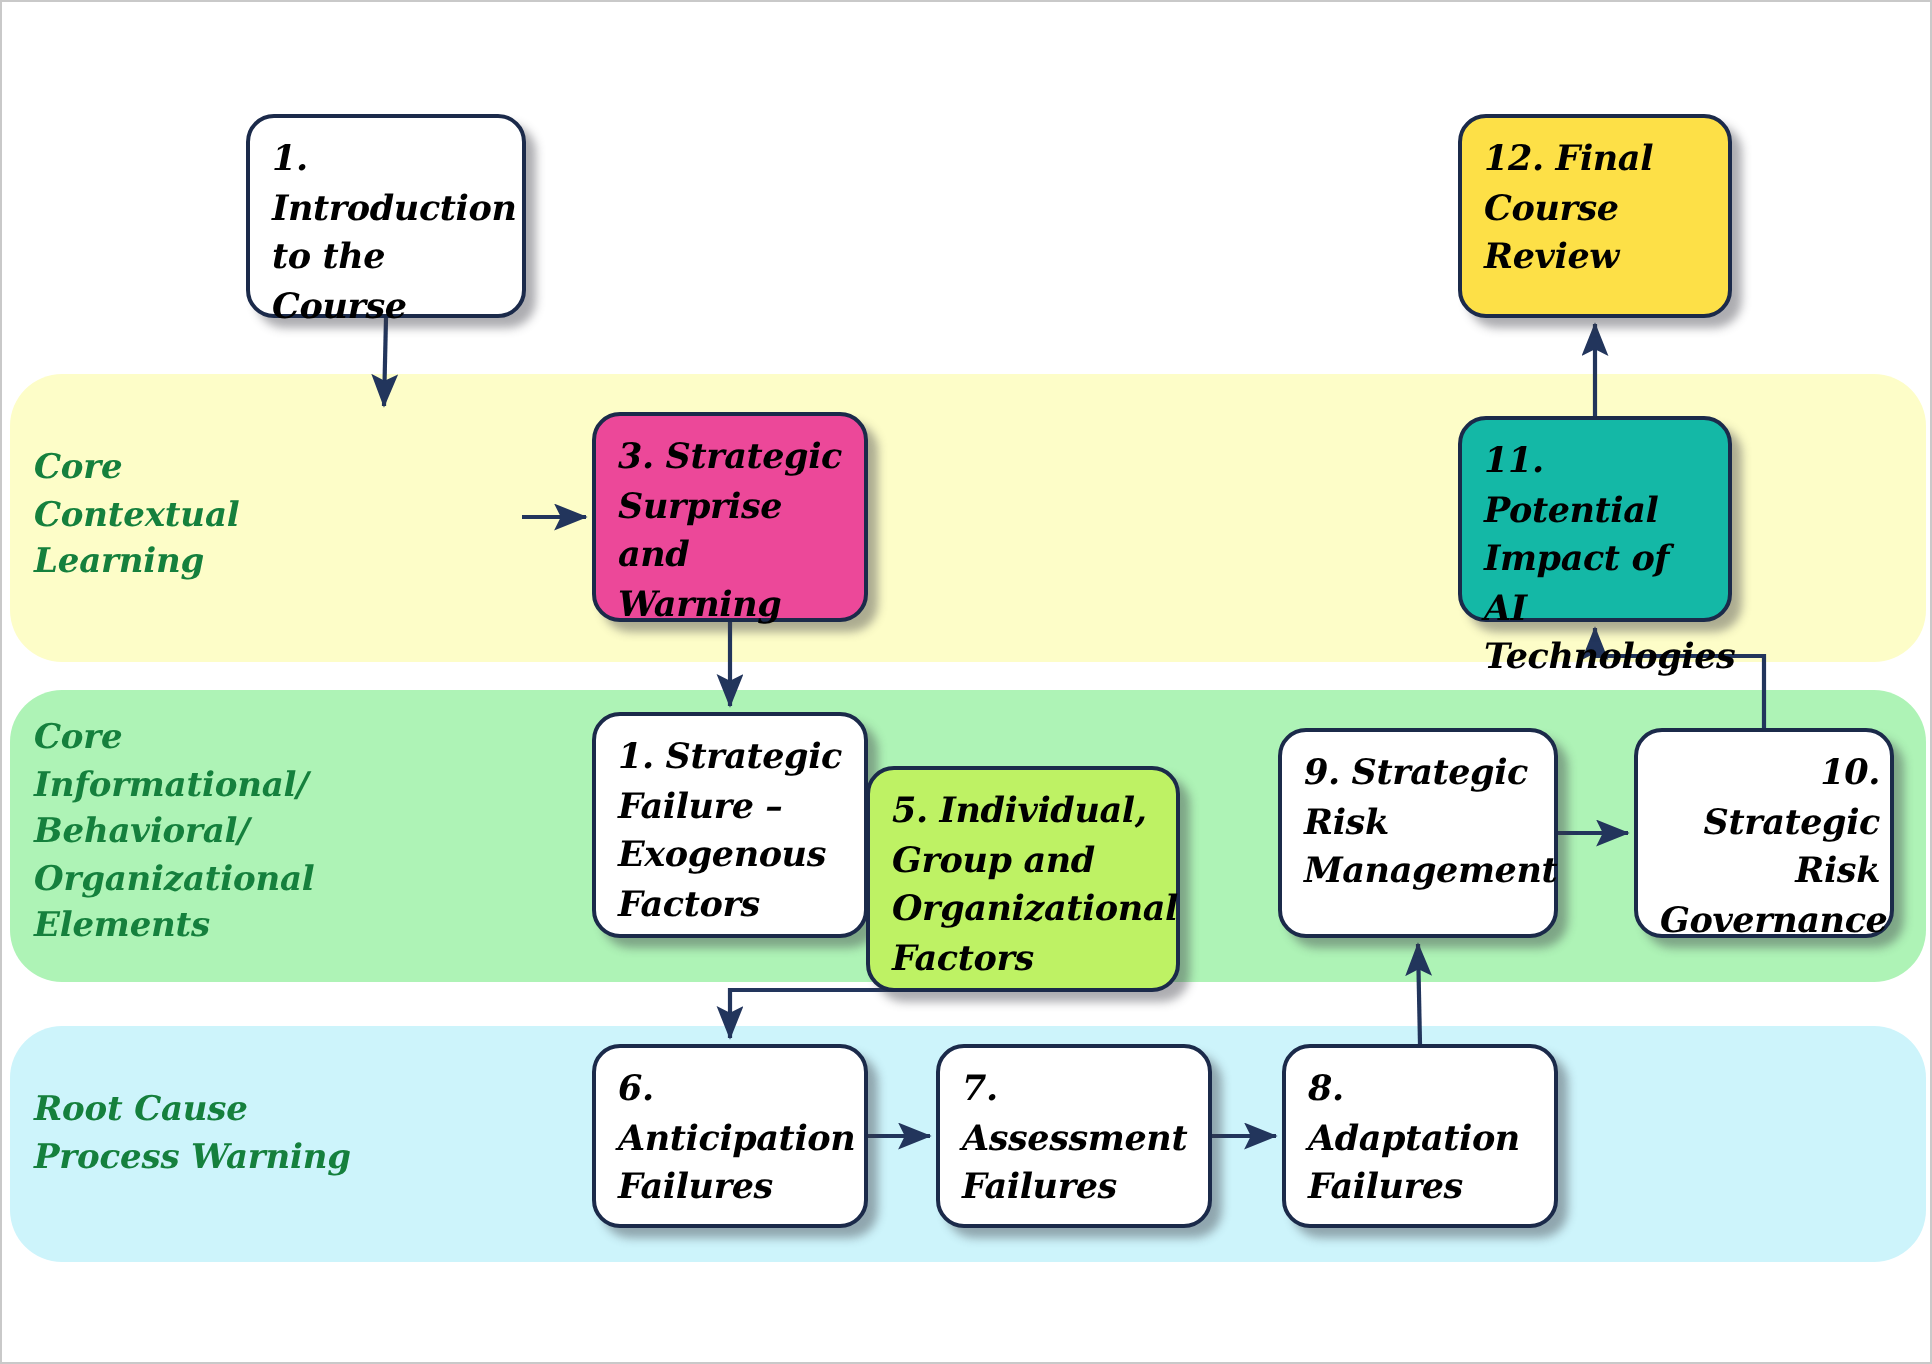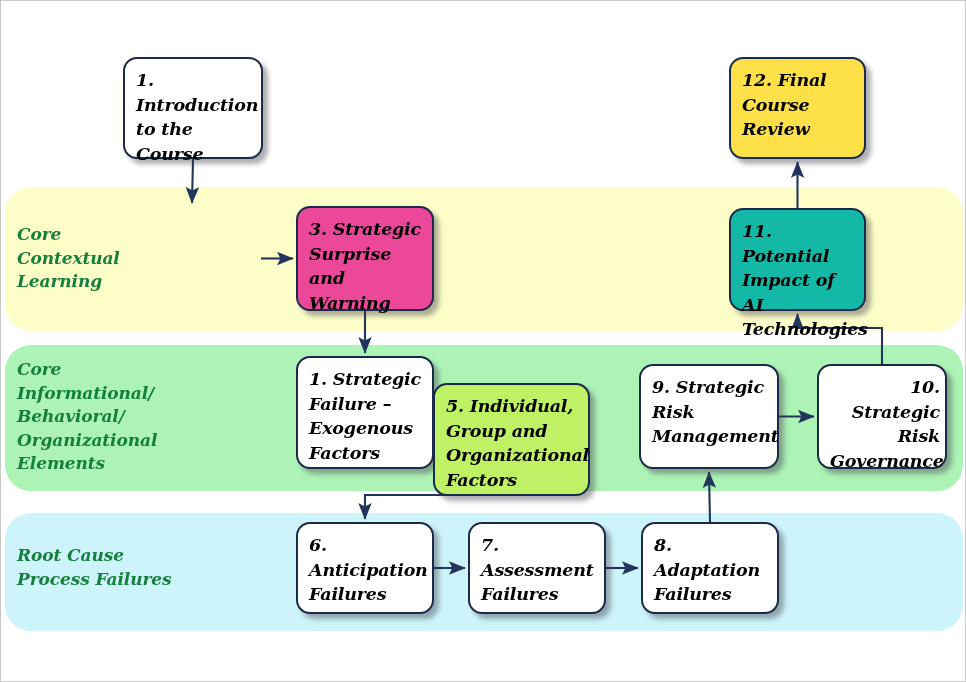--- a/index.html
+++ b/index.html
@@ -76,21 +76,21 @@
 
   <div class="band-label" id="band-label-0" style="left: 16px; top: 222px;">Core
 Contextual
 Learning</div>
   <div class="band-label" id="band-label-1" style="left: 16px; top: 357px;">Core
 Informational/
 Behavioral/
 Organizational
 Elements</div>
   <div class="band-label" id="band-label-2" style="left: 16px; top: 543px;">Root Cause
-Process Failures</div>
+Process Warning</div>
 
   <svg id="svg-layer" viewBox="0 0 966 682">
     <defs>
       <marker id="arrowhead" markerWidth="9" markerHeight="9" refX="7.6" refY="3.2" orient="auto" markerUnits="strokeWidth">
         <path d="M0,0 L8,3.2 L0,6.4 L1.6,3.2 z" fill="#22355c"></path>
       </marker>
     </defs>
     <g id="edges" fill="none" stroke="#22355c" stroke-width="2.1">
         <path d="M 192 158 L 191 202" marker-end="url(#arrowhead)" stroke="#22355c" stroke-width="2.1" fill="none"></path>
         <path d="M 260 257.5 L 292 257.5" marker-end="url(#arrowhead)" stroke="#22355c" stroke-width="2.1" fill="none"></path>

